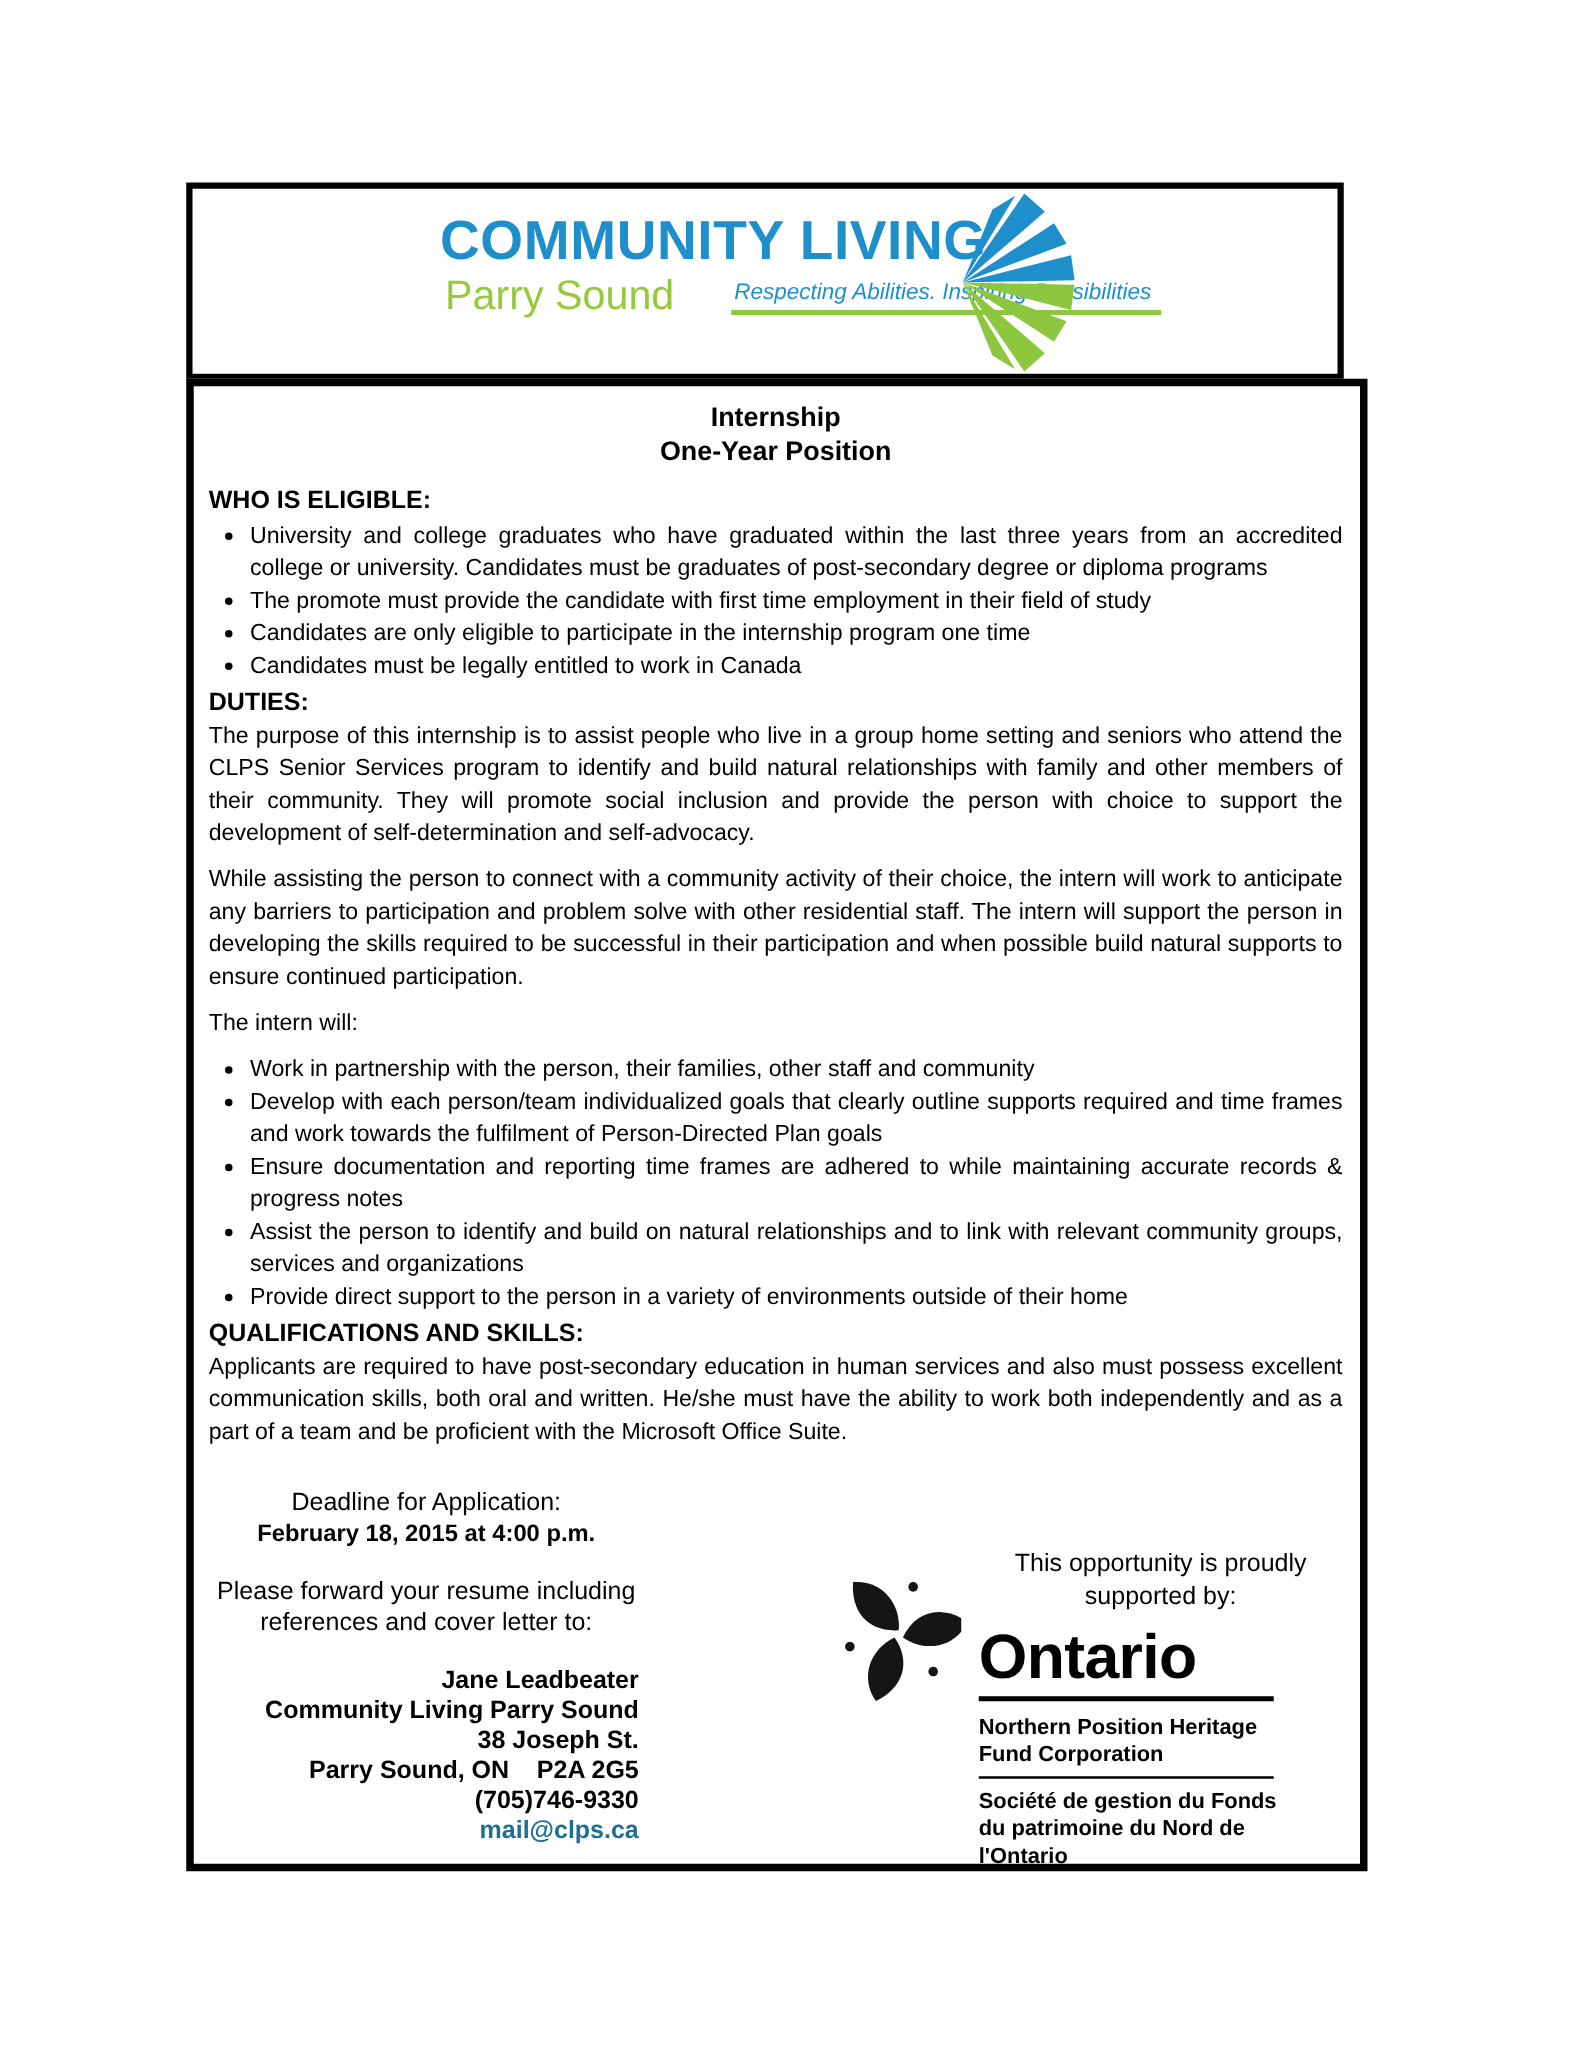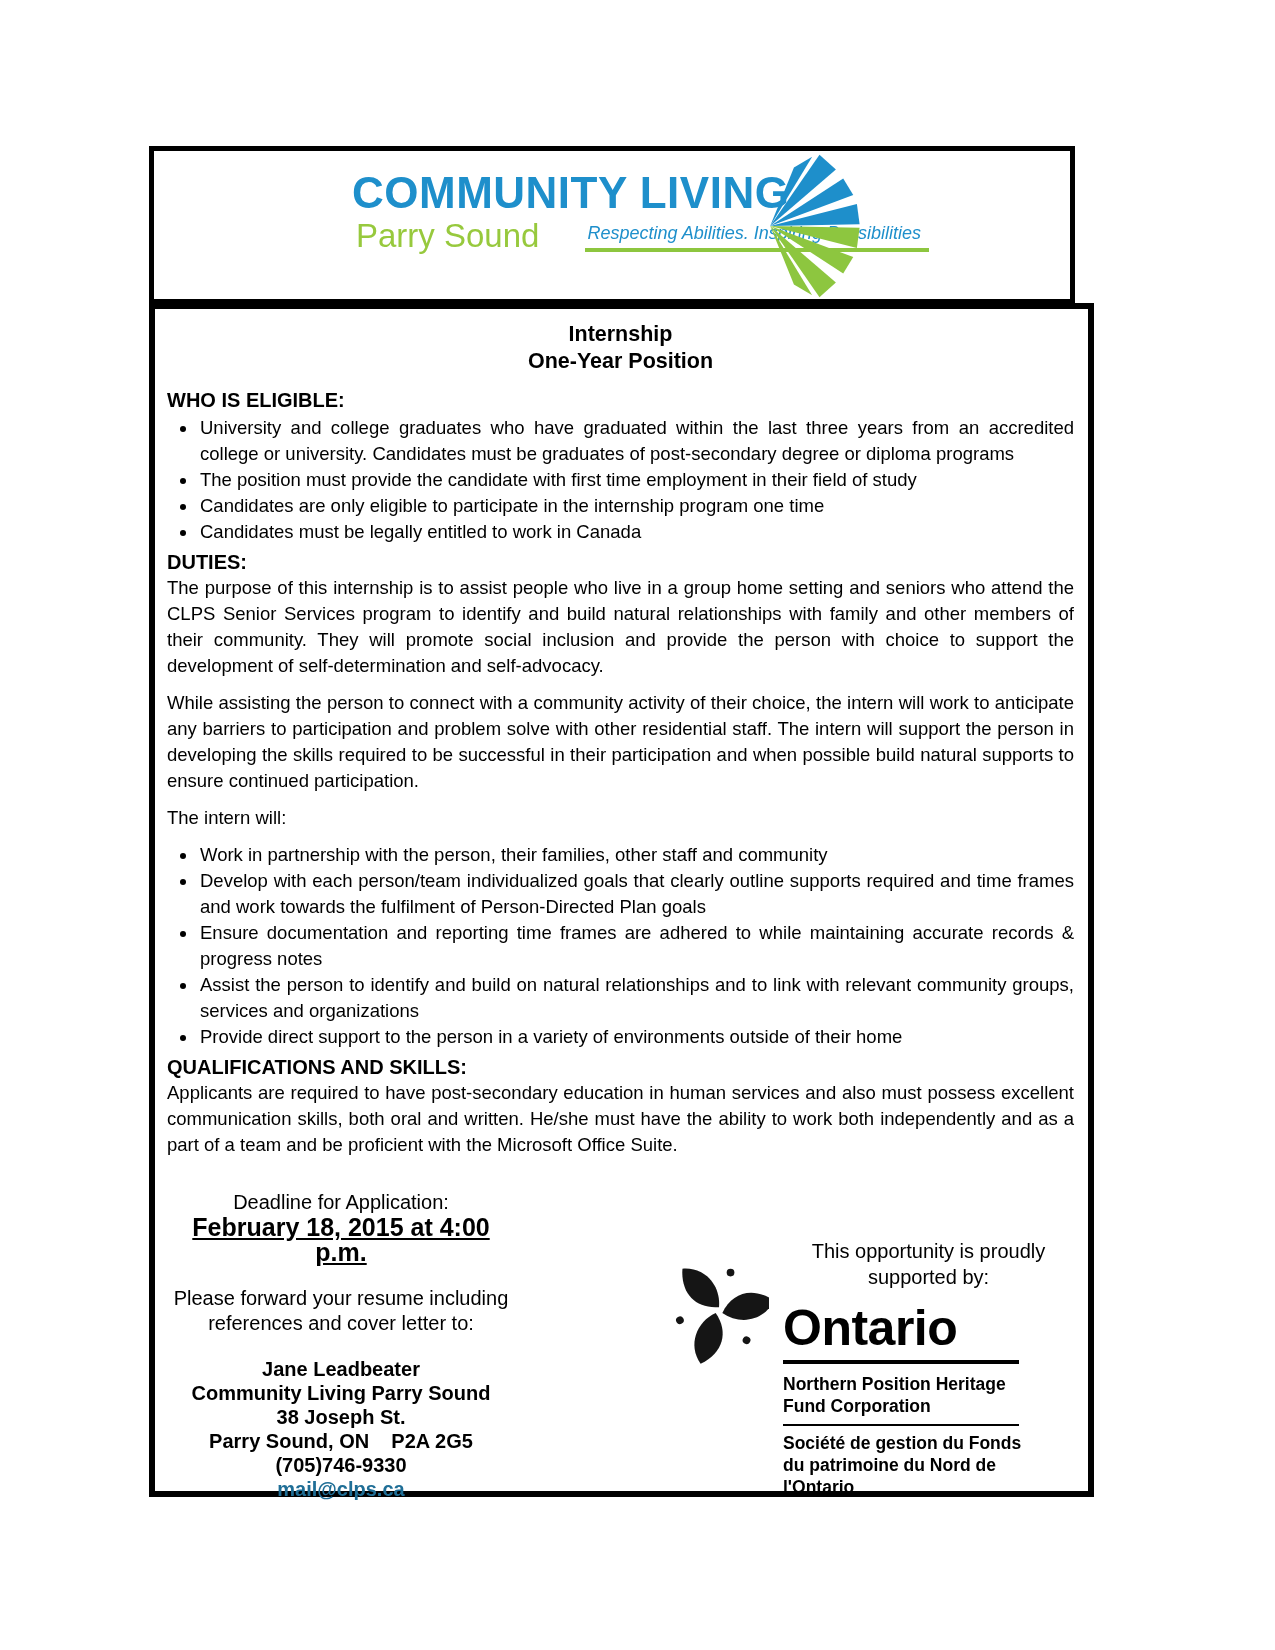--- a/index.html
+++ b/index.html
@@ -25,23 +25,23 @@
   .doc-title{text-align:center;font-weight:bold;font-size:21.5px;line-height:27px;margin:4px 0 12px;}
   .sec-heading{font-weight:bold;font-size:20px;line-height:26px;margin-top:4px;}
   ul.doc-list{margin:2px 0 0 0;padding-left:31px;}
   ul.doc-list li{text-align:justify;padding-left:2px;}
   p.doc-para{text-align:justify;margin:11px 0 0 0;}
   .lead-line{margin:11px 0 0 0;}
 
   
   .bottom{display:flex;margin-top:32px;}
   .left-col{width:340px;margin-left:4px;text-align:center;font-size:20px;line-height:25px;}
-  .deadline-value{font-weight:bold;font-size:25px;text-decoration:underline;}
+  .deadline-value{font-weight:bold;font-size:19px;}
   .forward-note{margin-top:21px;}
-  .contact{margin-top:21px;font-weight:bold;line-height:24px;}
+  .contact{margin-top:21px;font-weight:bold;line-height:24px;text-align:right;}
   .contact a{color:#1F6E96;font-weight:bold;cursor:pointer;}
 
   .right-col{margin-left:auto;width:405px;display:grid;
              grid-template-columns:104px 1fr;column-gap:10px;}
   .supporter-lead{grid-column:2;text-align:center;font-size:20px;line-height:26px;margin-top:48px;}
   .trillium-wrap{grid-column:1;grid-row:2;margin-top:-38px;}
   .ont-stack{grid-column:2;grid-row:2;}
   .ont-word{font-size:50px;line-height:1;font-weight:bold;margin-top:10px;letter-spacing:-.5px;}
   .ont-rule{height:4px;background:#000;width:236px;margin-top:7px;}
   .ont-en{font-weight:bold;font-size:17.5px;line-height:22px;margin-top:9px;width:240px;}
@@ -82,21 +82,21 @@
   <div class="main-box">
 
     <div class="doc-title">
       <div>Internship</div>
       <div>One-Year Position</div>
     </div>
 
     <div class="sec-heading">WHO IS ELIGIBLE:</div>
     <ul class="doc-list">
       <li>University and college graduates who have graduated within the last three years from an accredited college or university. Candidates must be graduates of post-secondary degree or diploma programs</li>
-      <li>The position must provide the candidate with first time employment in their field of study</li>
+      <li>The promote must provide the candidate with first time employment in their field of study</li>
       <li>Candidates are only eligible to participate in the internship program one time</li>
       <li>Candidates must be legally entitled to work in Canada</li>
     </ul>
 
     <div class="sec-heading">DUTIES:</div>
     <p class="doc-para" style="margin-top:0">The purpose of this internship is to assist people who live in a group home setting and seniors who attend the CLPS Senior Services program to identify and build natural relationships with family and other members of their community.  They will promote social inclusion and provide the person with choice to support the development of self-determination and self-advocacy.</p>
     <p class="doc-para">While assisting the person to connect with a community activity of their choice, the intern will work to anticipate any barriers to participation and problem solve with other residential staff. The intern will support the person in developing the skills required to be successful in their participation and when possible build natural supports to ensure continued participation.</p>
     <p class="lead-line">The intern will:</p>
     <ul class="doc-list" style="margin-top:11px">
       <li>Work in partnership with the person, their families, other staff and community</li>

